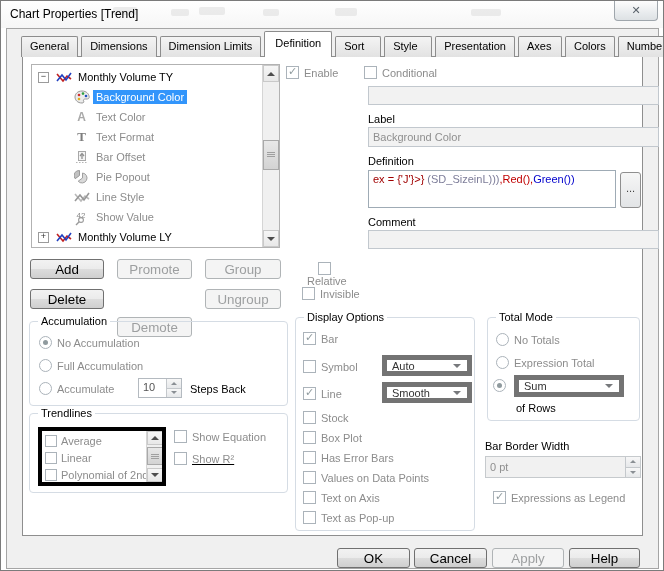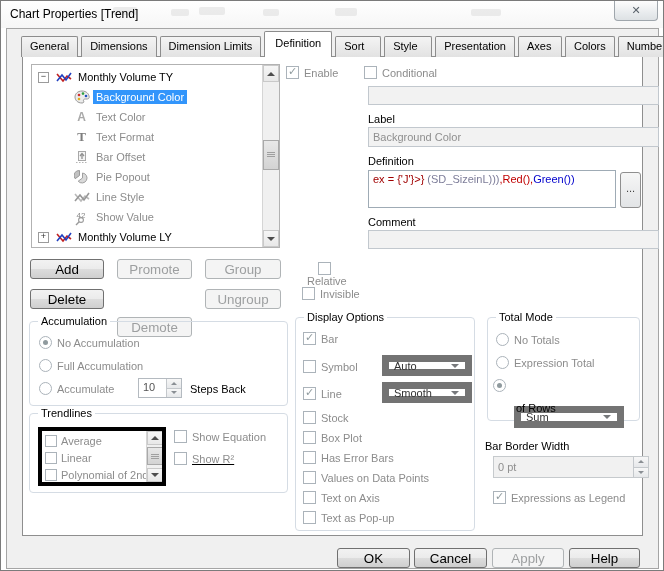--- a/index.html
+++ b/index.html
@@ -61,21 +61,21 @@
   .radio.on::after{content:"";position:absolute;left:3px;top:3px;width:5px;height:5px;border-radius:50%;background:#8f9a9e;}
   .row{position:absolute;display:flex;align-items:center;white-space:nowrap;}
   .row .lb{margin-left:5px;color:#8c8c8c;}
   .lb-black{color:#000;}
   .field{position:absolute;border:1px solid #c2c8ce;background:#f2f2f2;box-sizing:border-box;color:#8f8f8f;
          padding:2px 4px;overflow:hidden;white-space:nowrap;}
   .field.white{background:#fff;border-color:#9fabb5;color:#000;}
   .caption{position:absolute;color:#000;}
   .gbx{position:absolute;border:1px solid #d5dce4;border-radius:4px;box-sizing:border-box;}
   .gcap{position:absolute;top:-7px;left:8px;background:#fff;padding:0 3px;color:#000;}
-  .combo{position:absolute;border:7px solid #737373;background:#fff;box-sizing:border-box;display:flex;
+  .combo{position:absolute;border:5px solid #737373;background:#fff;box-sizing:border-box;display:flex;
          align-items:center;padding:0 5px;color:#333;cursor:pointer;}
   .combo::after{content:"";position:absolute;right:6px;top:50%;margin-top:-2px;width:0;height:0;
          border-left:4px solid transparent;border-right:4px solid transparent;border-top:4px solid #77797c;}
   .spin{position:absolute;border:1px solid #b4bac0;background:#fff;box-sizing:border-box;}
   .spin .val{position:absolute;left:4px;top:2px;color:#555;}
   .spin .btns{position:absolute;right:0;top:0;bottom:0;width:14px;border-left:1px solid #c4c8cc;display:flex;flex-direction:column;}
   .spin .sbt{flex:1;background:linear-gradient(#f7f7f7,#e6e8ea);display:flex;align-items:center;justify-content:center;cursor:pointer;}
   .spin .sbt + .sbt{border-top:1px solid #c4c8cc;}
   .mini-up{width:0;height:0;border-left:3px solid transparent;border-right:3px solid transparent;border-bottom:3px solid #8a8f94;}
   .mini-dn{width:0;height:0;border-left:3px solid transparent;border-right:3px solid transparent;border-top:3px solid #8a8f94;}
@@ -384,28 +384,28 @@
         <span class="radio"></span>
         <span class="lb">No Totals</span>
       </div>
       <div class="row" style="left:8px;top:38px;">
         <span class="radio"></span>
         <span class="lb">Expression Total</span>
       </div>
       <div class="row" style="left:5px;top:61px;">
         <span class="radio on"></span>
       </div>
-      <div class="combo" style="left:26px;top:57px;width:110px;height:22px;margin-top:31px;">
+      <div class="combo" style="left:26px;top:57px;width:110px;height:22px;">
         <span>Sum</span>
       </div>
       <span class="caption lb-black" style="left:28px;top:84px;">of Rows</span>
     </div>
 
     <span class="caption lb-black" style="left:462px;top:383px;">Bar Border Width</span>
-    <div class="spin gray" style="left:462px;top:399px;width:156px;height:22px;margin-left:8px;">
+    <div class="spin gray" style="left:462px;top:399px;width:156px;height:22px;">
       <span class="val" style="top:4px;color:#8f8f8f;">0 pt</span>
       <span class="btns">
           <span class="sbt">
             <span class="mini-up"></span>
           </span>
           <span class="sbt">
             <span class="mini-dn"></span>
           </span>
         </span>
     </div>

